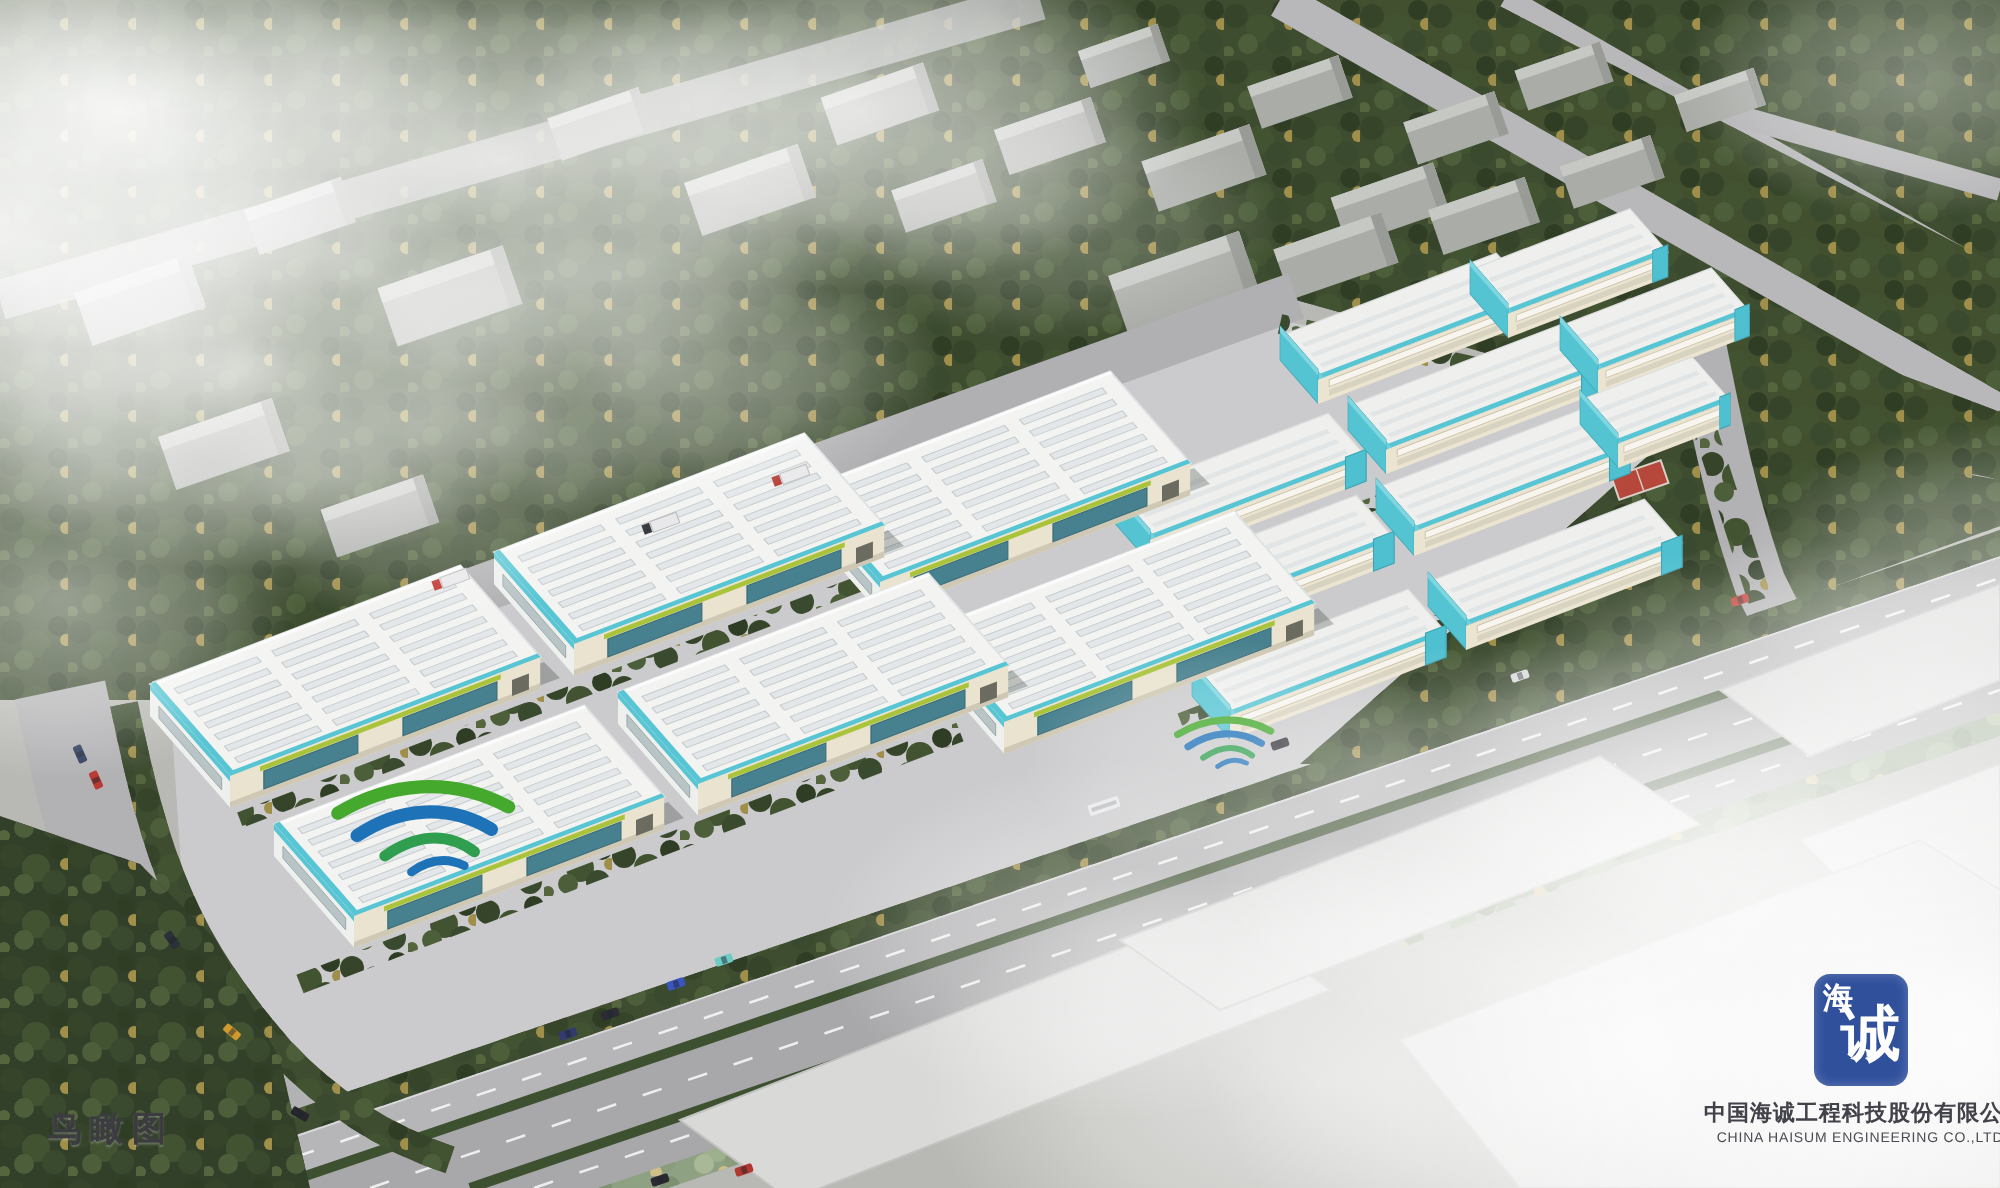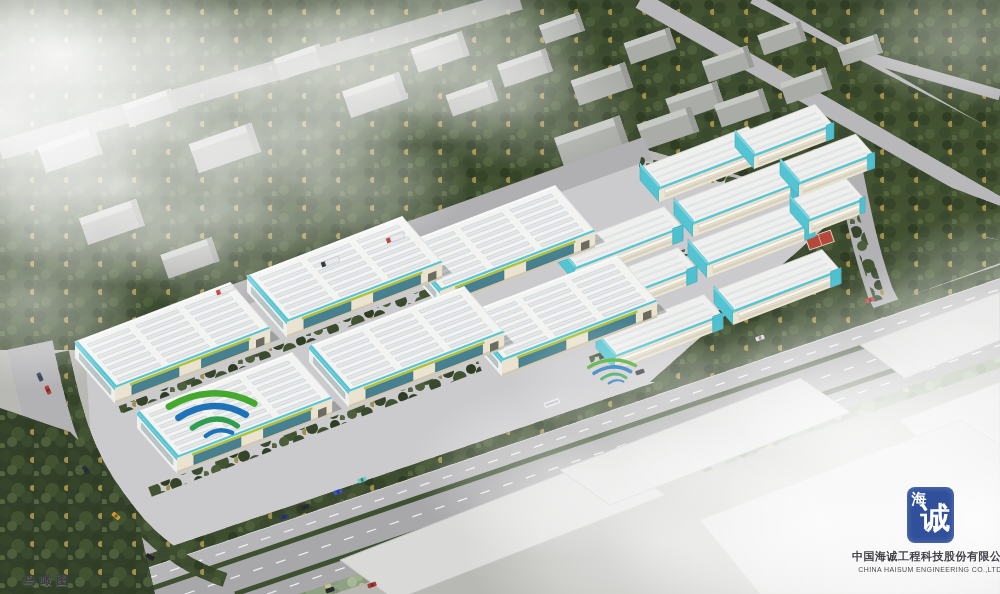--- a/index.html
+++ b/index.html
@@ -1,20 +1,20 @@
 <!DOCTYPE html>
 <html><head>
 <meta charset="utf-8">
 <style>
   html,body{margin:0;padding:0;background:#888;}
   .stage{position:relative;width:1000px;height:594px;overflow:hidden;background:#b8b8b4;
          font-family:"Liberation Sans", sans-serif;}
   .stage svg{position:absolute;left:0;top:0;}
-  .view-label{position:absolute;left:24px;top:553px;font-size:12px;font-weight:bold;
-      letter-spacing:4px;color:#3b3b40;text-shadow:0 1px 1px rgba(255,255,255,.25);margin-top:19px;}
+  .view-label{position:absolute;left:24px;top:553px;font-size:17px;font-weight:bold;
+      letter-spacing:4px;color:#3b3b40;text-shadow:0 1px 1px rgba(255,255,255,.25);}
   .brand{position:absolute;left:852px;top:487px;width:156px;text-align:center;}
   .seal{position:relative;width:47px;height:56px;margin:0 auto 6px auto;background:#30509c;
         border-radius:8px;box-shadow:inset 0 0 6px rgba(255,255,255,.25);}
   .seal .c1{position:absolute;left:5px;top:3px;font-size:15px;color:#fff;font-weight:bold;}
   .seal .c2{position:absolute;right:3px;top:16px;font-size:30px;color:#fff;font-weight:bold;line-height:1;}
   .cn{font-size:11px;font-weight:bold;color:#42424a;letter-spacing:.5px;white-space:nowrap;}
   .en{font-size:7px;color:#4a4a52;letter-spacing:.4px;margin-top:2px;white-space:nowrap;}
 </style>
 </head>
 <body>

